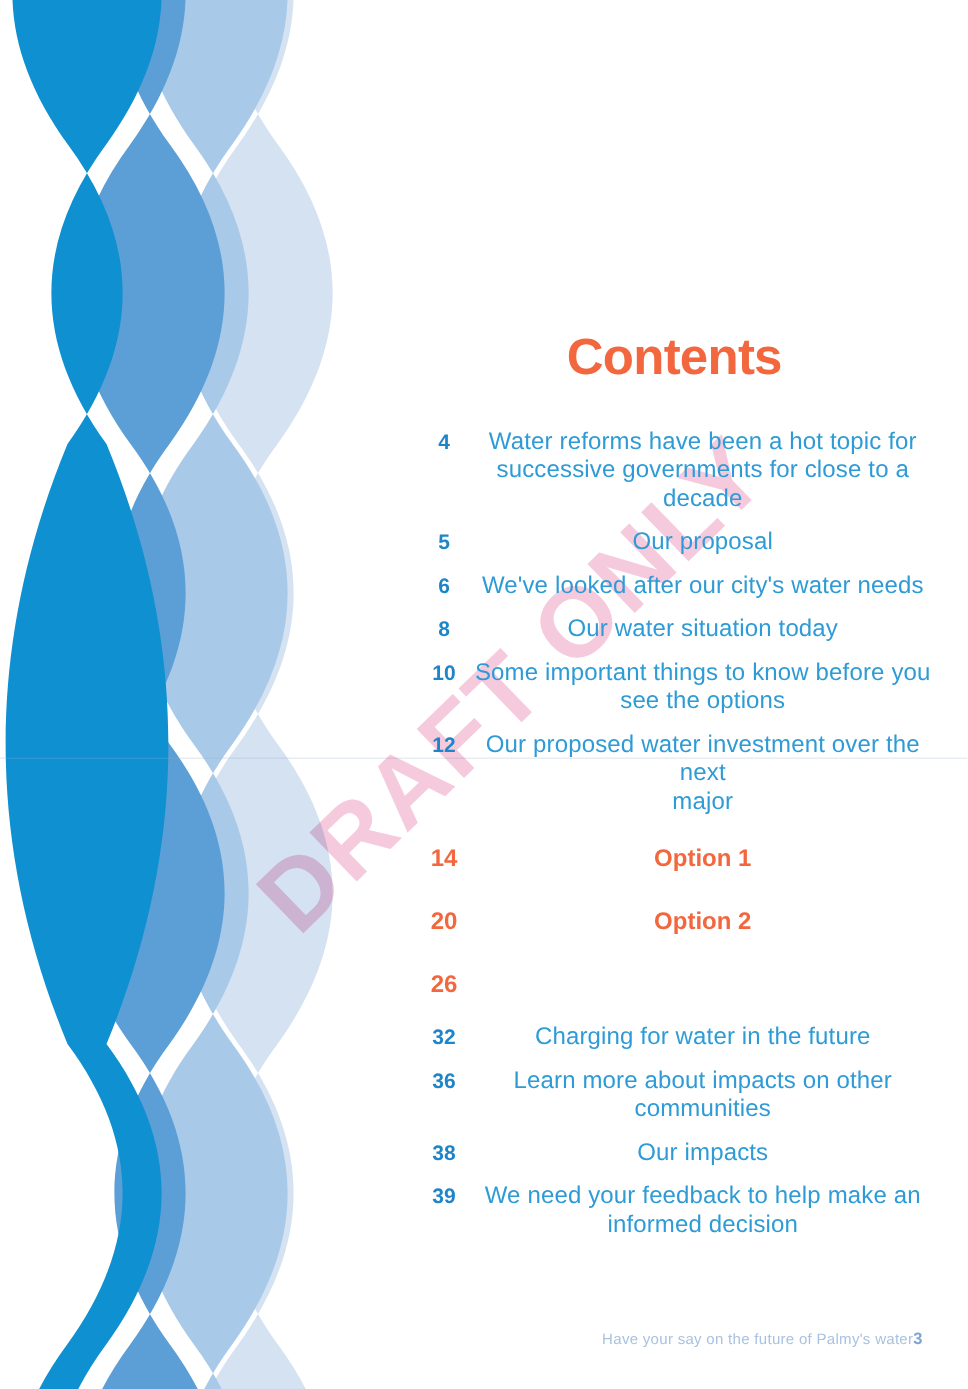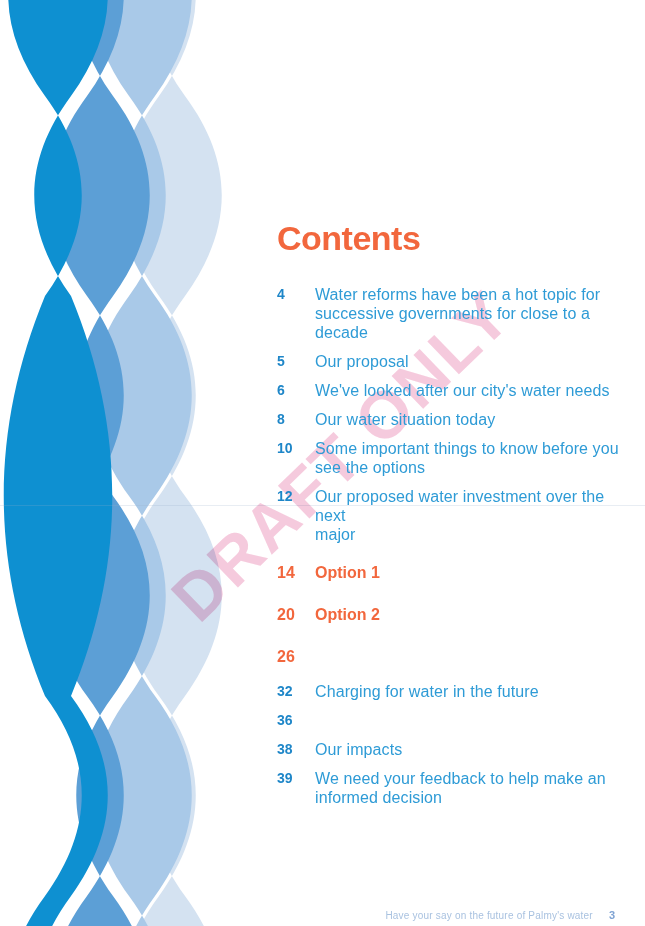--- a/index.html
+++ b/index.html
@@ -21,21 +21,21 @@
     position:absolute;left:91px;top:406px;width:500px;height:100px;
     line-height:100px;text-align:center;
     transform:rotate(-44deg);transform-origin:center;
     font-size:66px;font-weight:700;letter-spacing:2px;
     color:var(--watermark-pink);
     mix-blend-mode:multiply;opacity:.92;
     z-index:3;white-space:nowrap;user-select:none;
   }
 
   
-  .content{position:absolute;left:277px;top:218px;width:345px;z-index:4;}
+  .content{position:absolute;left:277px;top:218px;width:345px;z-index:4;text-align:center;}
   .page-title{
     font-size:34px;line-height:40px;font-weight:700;letter-spacing:-.5px;
     color:var(--accent-orange);margin:0 0 27px 0;
   }
   .toc-row{display:flex;align-items:flex-start;margin:0 0 10px 0;}
   .toc-row .num{
     flex:0 0 38px;font-size:14px;line-height:19px;font-weight:700;
     color:var(--toc-number-blue);
   }
   .toc-row .label{
@@ -45,22 +45,22 @@
   .toc-row.option{margin:16px 0 12px 0;}
   .toc-row.option .num,
   .toc-row.option .label{
     font-size:16px;line-height:26px;font-weight:700;
     color:var(--accent-orange);letter-spacing:0;
   }
   .toc-row.option + .toc-row:not(.option){}
 
   
   .footer{
-    position:absolute;right:30px;bottom:5px;z-index:4;
-    display:flex;align-items:baseline;gap:16px;
+    position:absolute;right:30px;bottom:27px;z-index:4;
+    display:flex;align-items:baseline;gap:0;
   }
   .footer .tagline{font-size:10px;letter-spacing:.2px;color:var(--footer-blue);}
   .footer .pagenum{font-size:11px;font-weight:700;color:var(--footer-page-blue);}
 </style>
 </head>
 <body>
 
 <div class="wave-wrap">
   <svg width="250" height="926" viewBox="0 0 250 926">
 
@@ -120,20 +120,22 @@
       </div>
       <div class="toc-row option">
         <span class="num">26</span>
       </div>
       <div class="toc-row">
         <span class="num">32</span>
         <span class="label">Charging for water in the future</span>
       </div>
       <div class="toc-row">
         <span class="num">36</span>
+        <span class="label">Learn more about impacts on other
+communities</span>
       </div>
       <div class="toc-row">
         <span class="num">38</span>
         <span class="label">Our impacts</span>
       </div>
       <div class="toc-row">
         <span class="num">39</span>
         <span class="label">We need your feedback to help make an
 informed decision</span>
       </div>

